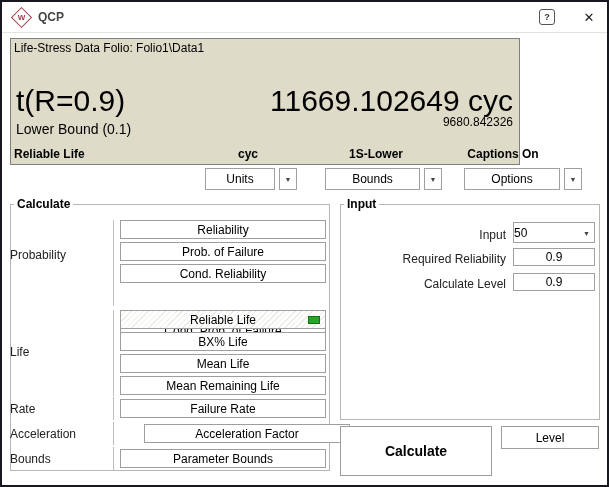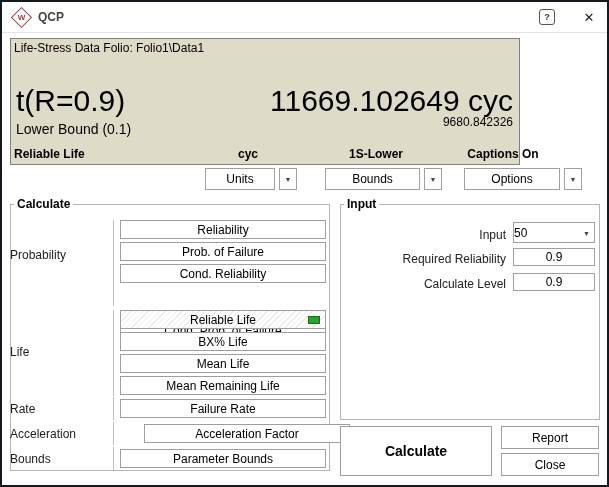--- a/index.html
+++ b/index.html
@@ -127,16 +127,15 @@
     <span class="combo-arrow">▼</span>
   </div>
 
   <div class="in-label" style="top:250px;">Required Reliability</div>
   <input class="field" style="top: 246px;" value="0.9">
 
   <div class="in-label" style="top:275px;">Calculate Level</div>
   <input class="field" style="top: 271px;" value="0.9">
 
   <button class="calc-btn">Calculate</button>
-  <button class="small-btn" style="top:424px;">Report</button>
-  <button class="small-btn" style="top:451px;">Close</button>
+  <button class="small-btn" style="top:424px;">Level</button>
 
 </div>
 
 </body></html>

